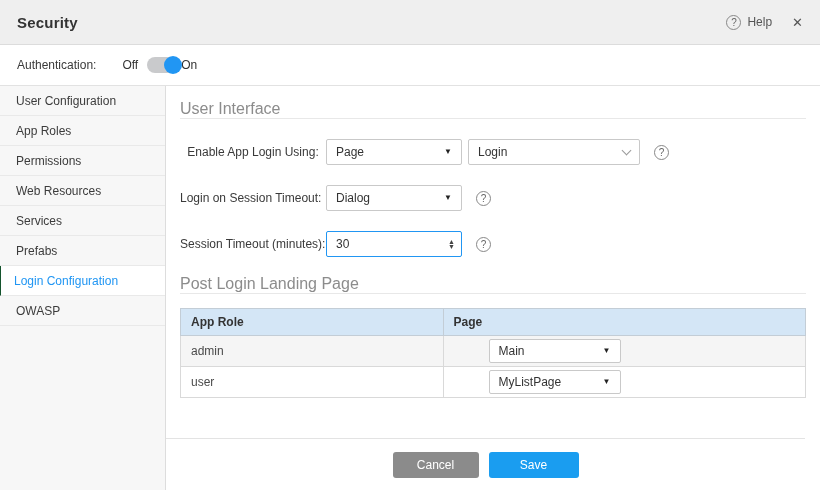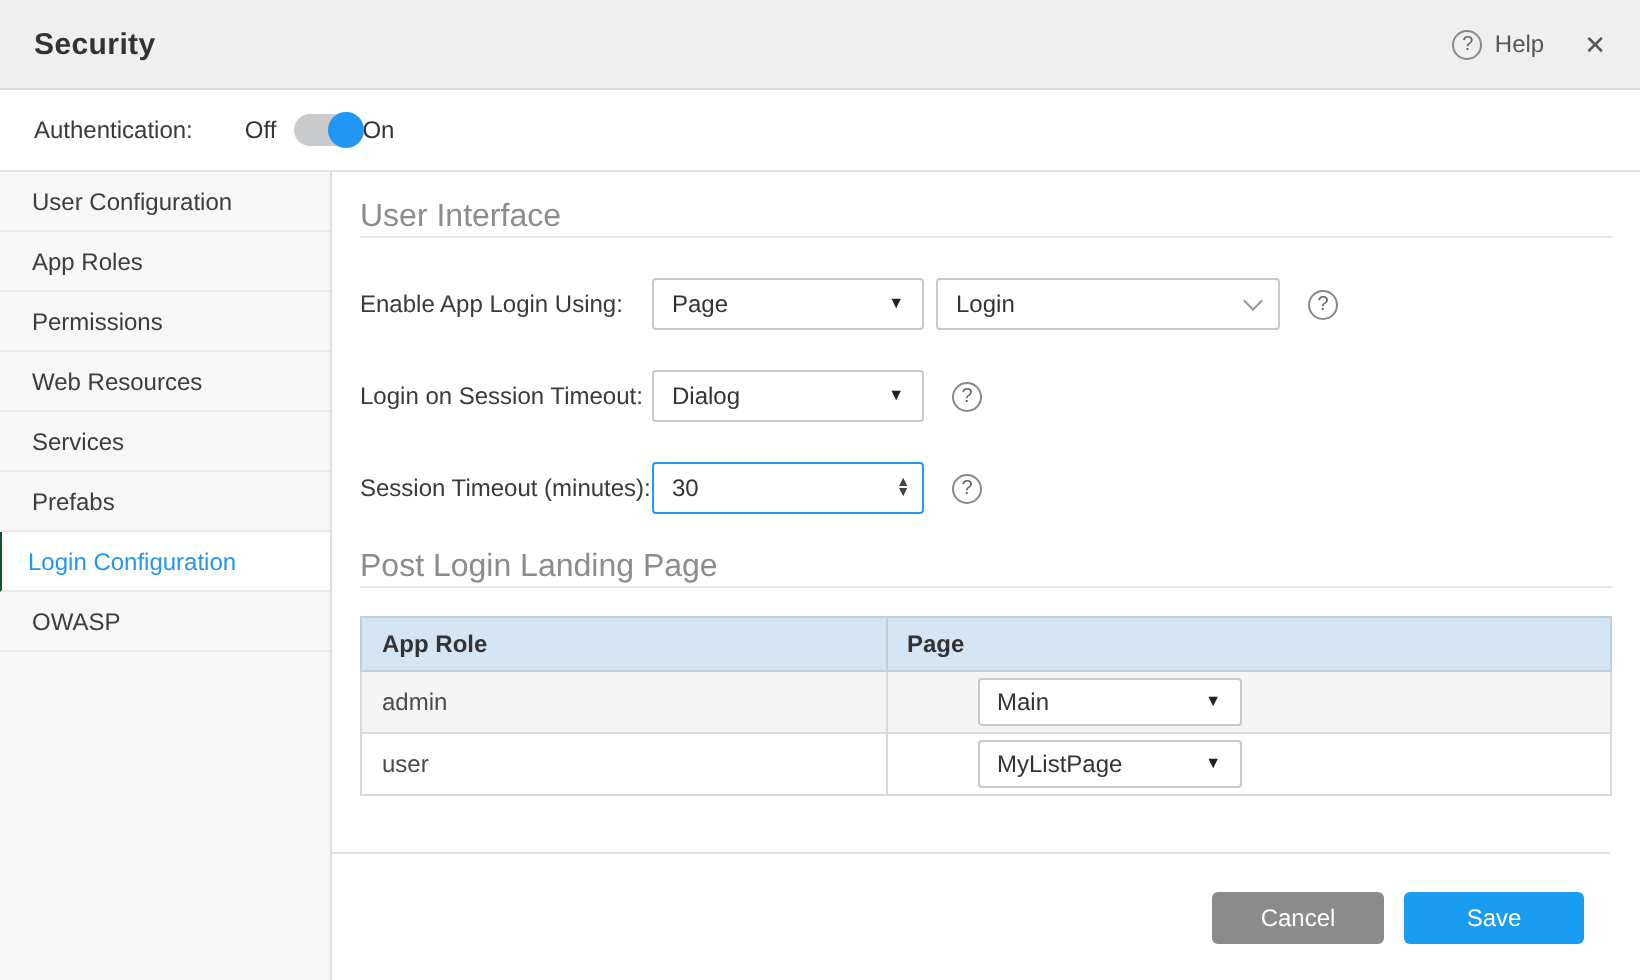--- a/index.html
+++ b/index.html
@@ -32,21 +32,21 @@
     color:#3c3c3c; border-bottom:1px solid #e9e9e9; cursor:pointer; background:#f7f7f7; }
   .side-item.selected { background:#fff; border-left:1px solid #14532d; padding-left:13px; color:#2196f3; }
 
   .content { flex:1; position:relative; background:#fff; }
   .content-inner { padding:0 14px; }
 
   .section-title { margin-top:14px; font-size:16px; color:#8c8c8c; padding-bottom:0; border-bottom:1px solid #e8e8e8; }
   .section-title.second { margin-top:18px; }
 
   .form-row { display:flex; align-items:center; margin-top:20px; }
-  .form-row.first { margin-top:20px; }
+  .form-row.first { margin-top:20px;text-align:center; }
   .form-label { width:146px; font-size:12px; color:#3a3a3a; flex:0 0 auto; }
 
   .select { height:26px; border:1px solid #c9c9c9; border-radius:2px; background:#fff;
     display:flex; align-items:center; justify-content:space-between; padding:0 9px;
     font-size:12px; color:#333; cursor:pointer; }
   .select.w1 { width:136px; }
   .select.w2 { width:172px; margin-left:6px; }
   .caret { font-size:8px; color:#222; line-height:1; }
   .chevron { width:7px; height:7px; border-right:1.5px solid #9a9a9a; border-bottom:1.5px solid #9a9a9a;
     transform:rotate(45deg); margin-top:-3px; }
@@ -62,22 +62,22 @@
   
   table.roles { margin-top:14px; width:100%; border-collapse:collapse; font-size:12px; table-layout:fixed; }
   table.roles th { background:#d4e6f6; border:1px solid #c3cdd6; text-align:left; font-weight:700;
     color:#333; padding:6px 10px; }
   table.roles th.col-role { width:42%; }
   table.roles td { border:1px solid #d9d9d9; padding:0 10px; height:31px; color:#4a4a4a; }
   tr.row-alt td { background:#f5f5f5; }
   .table-select { width:132px; height:24px; margin:3px 0 3px 35px; }
 
   
-  .footer { position:absolute; left:0; right:15px; bottom:0; height:64px; border-top:1px solid #e3e3e3;
-    background:#fff; display:flex; align-items:center; justify-content:flex-end; gap:10px; padding:0 13px; }
+  .footer { position:absolute; left:0; right:15px; bottom:0; height:52px; border-top:1px solid #e3e3e3;
+    background:#fff; display:flex; align-items:center; justify-content:center; gap:10px; padding:0 13px; }
   .btn { height:26px; border:none; border-radius:3px; font-size:12px; color:#fff; cursor:pointer;
     font-family:"Liberation Sans",sans-serif; }
   .btn-cancel { background:#8b8b8b; width:86px; }
   .btn-save { background:#1a9df0; width:90px; }
 </style>
 </head>
 <body>
 
 <div class="dialog">
 

